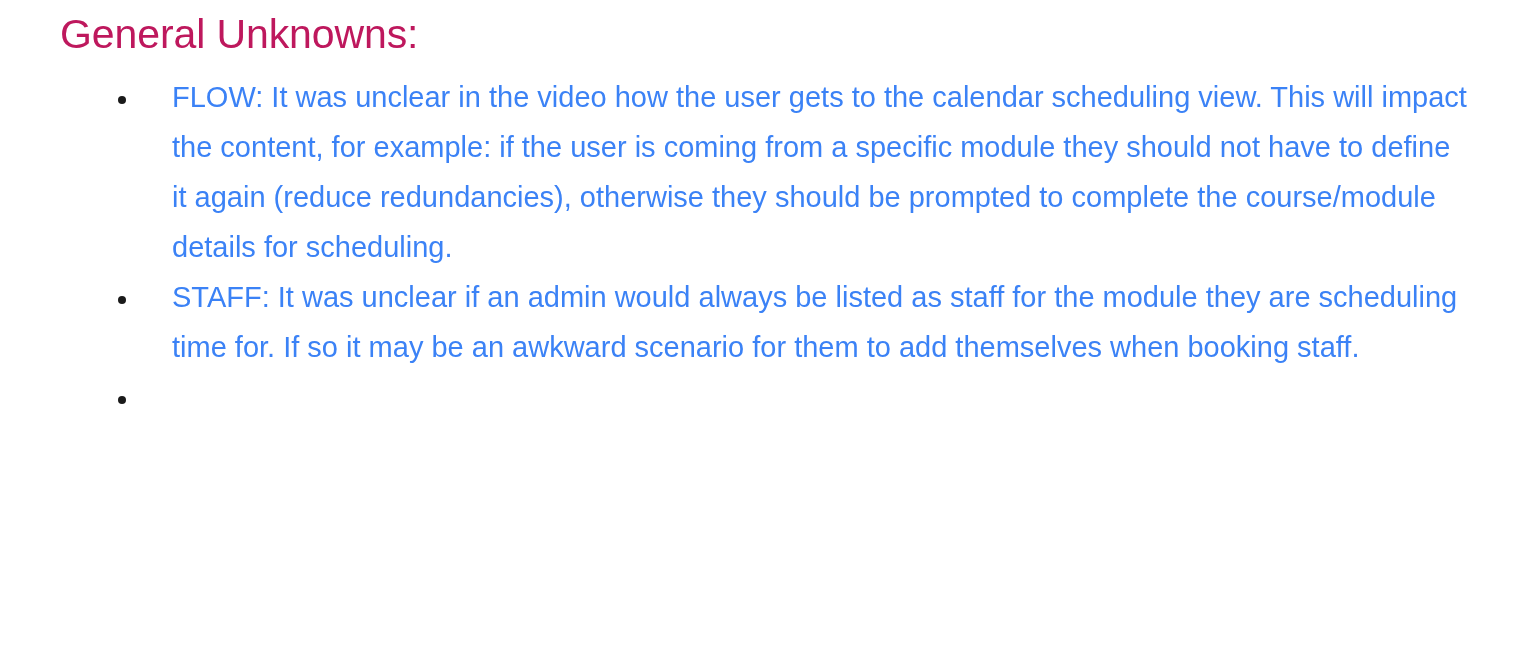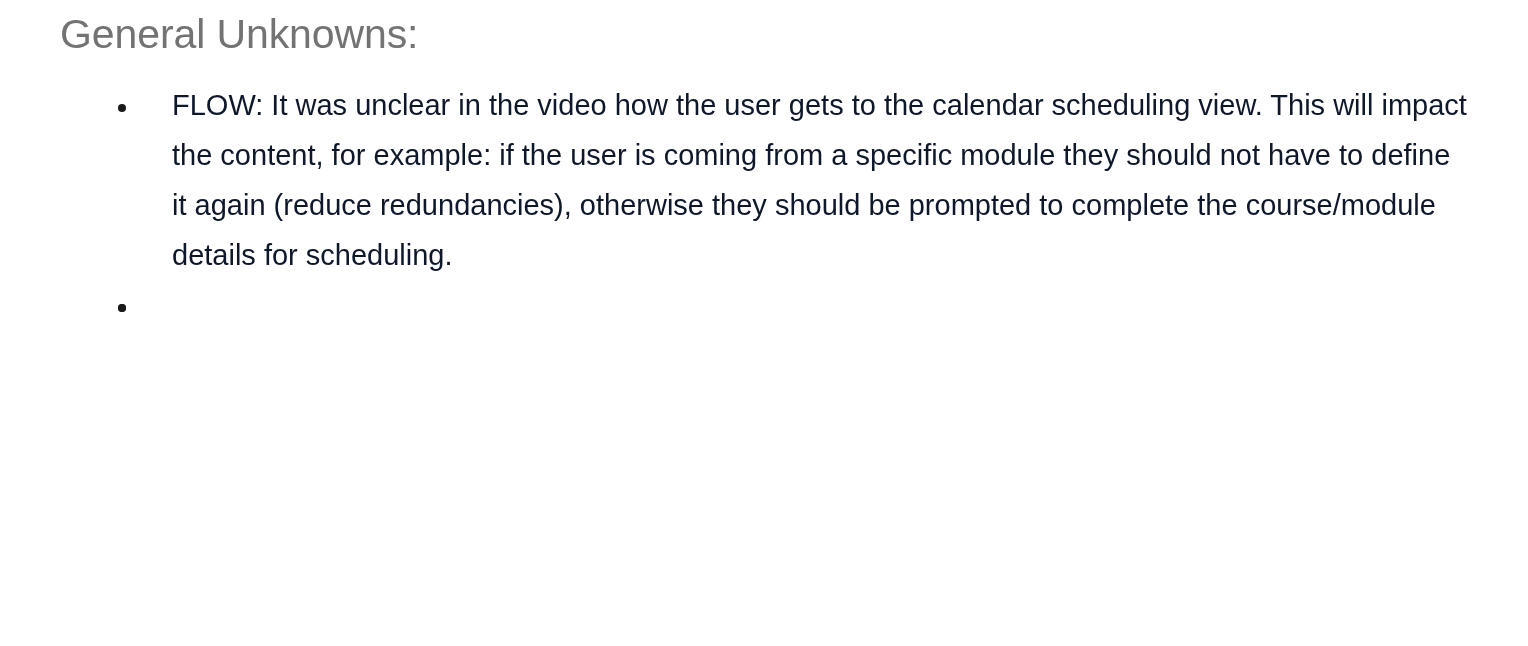--- a/index.html
+++ b/index.html
@@ -15,36 +15,36 @@
     overflow: hidden;
   }
   .page {
     padding: 10px 0 0 0;
     box-sizing: border-box;
   }
   .doc-title {
     font-size: 41px;
     font-weight: 400;
     line-height: 1.2;
-    margin: 0 0 22px 60px;
-    color: #737373;
+    margin: 0 0 14px 60px;
+    color: #be185d;
     letter-spacing: -0.1px;
   }
   ul.bullets {
     list-style: none;
     margin: 0;
     padding: 0;
   }
   ul.bullets > li {
     position: relative;
     margin: 0 0 0 0;
     padding: 0 60px 0 172px;
     font-size: 29px;
     line-height: 1.72;
-    color: #0f172a;
+    color: #3b82f6;
     font-weight: 400;
   }
   ul.bullets > li .dot {
     position: absolute;
     left: 118px;
     top: 0.80em;
     width: 8px;
     height: 8px;
     background: #1a1a1a;
     border-radius: 50%;
@@ -55,18 +55,19 @@
 
 <div class="page">
   <h1 class="doc-title">General Unknowns:</h1>
   <ul class="bullets">
     <li>
       <span class="dot"></span>
       <span>FLOW: It was unclear in the video how the user gets to the calendar scheduling view. This will impact the content, for example: if the user is coming from a specific module they should not have to define it again (reduce redundancies), otherwise they should be prompted to complete the course/module details for scheduling.</span>
     </li>
     <li>
       <span class="dot"></span>
+      <span>STAFF: It was unclear if an admin would always be listed as staff for the module they are scheduling time for. If so it may be an awkward scenario for them to add themselves when booking staff.</span>
     </li>
     <li>
       <span class="dot"></span>
     </li>
   </ul>
 </div>
 
 </body></html>

